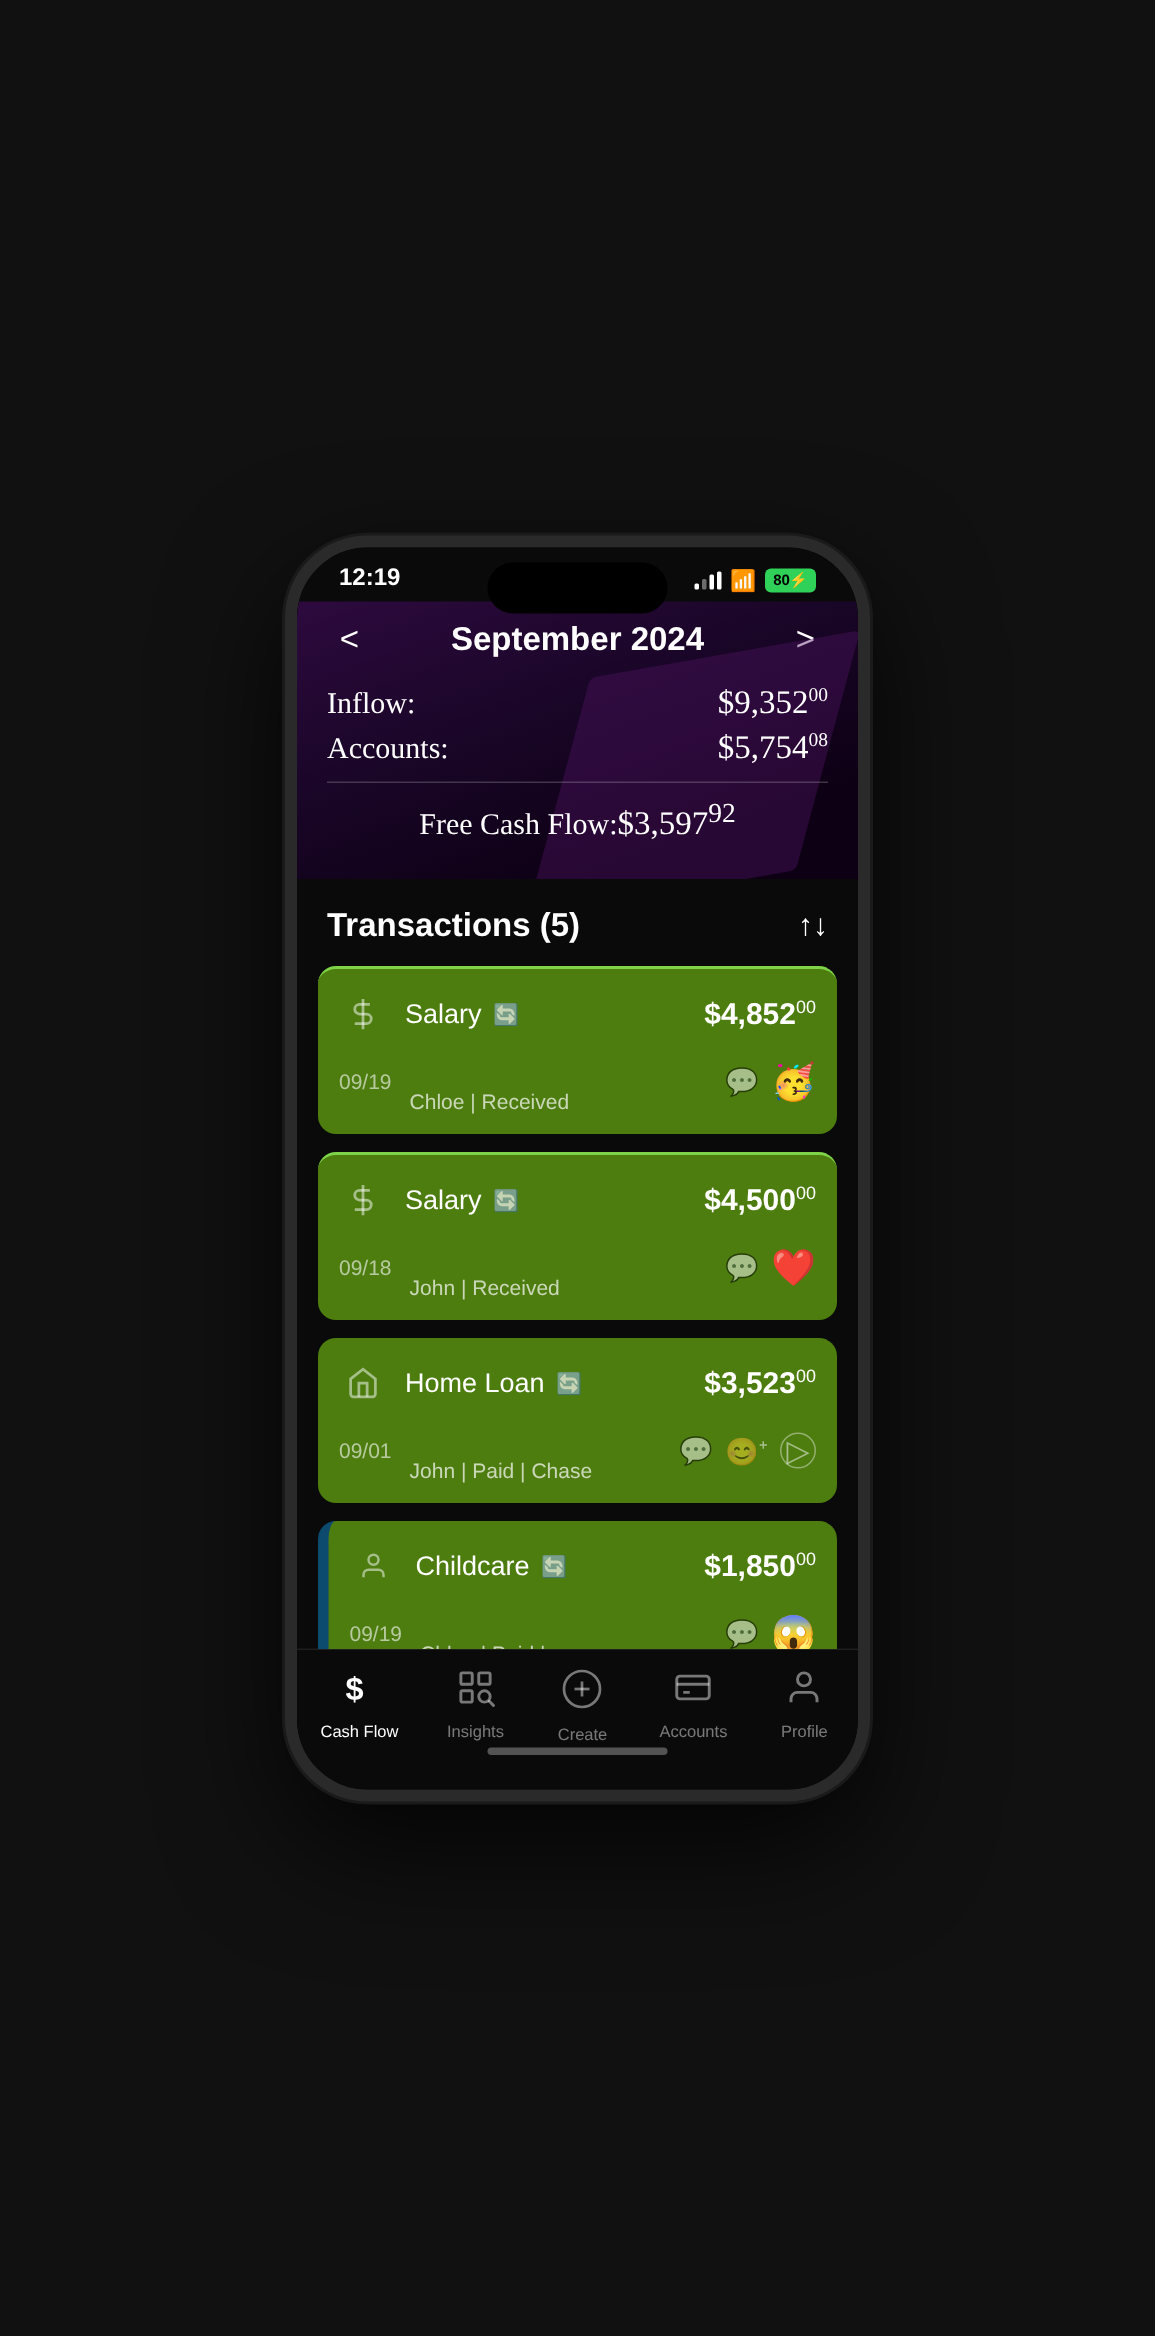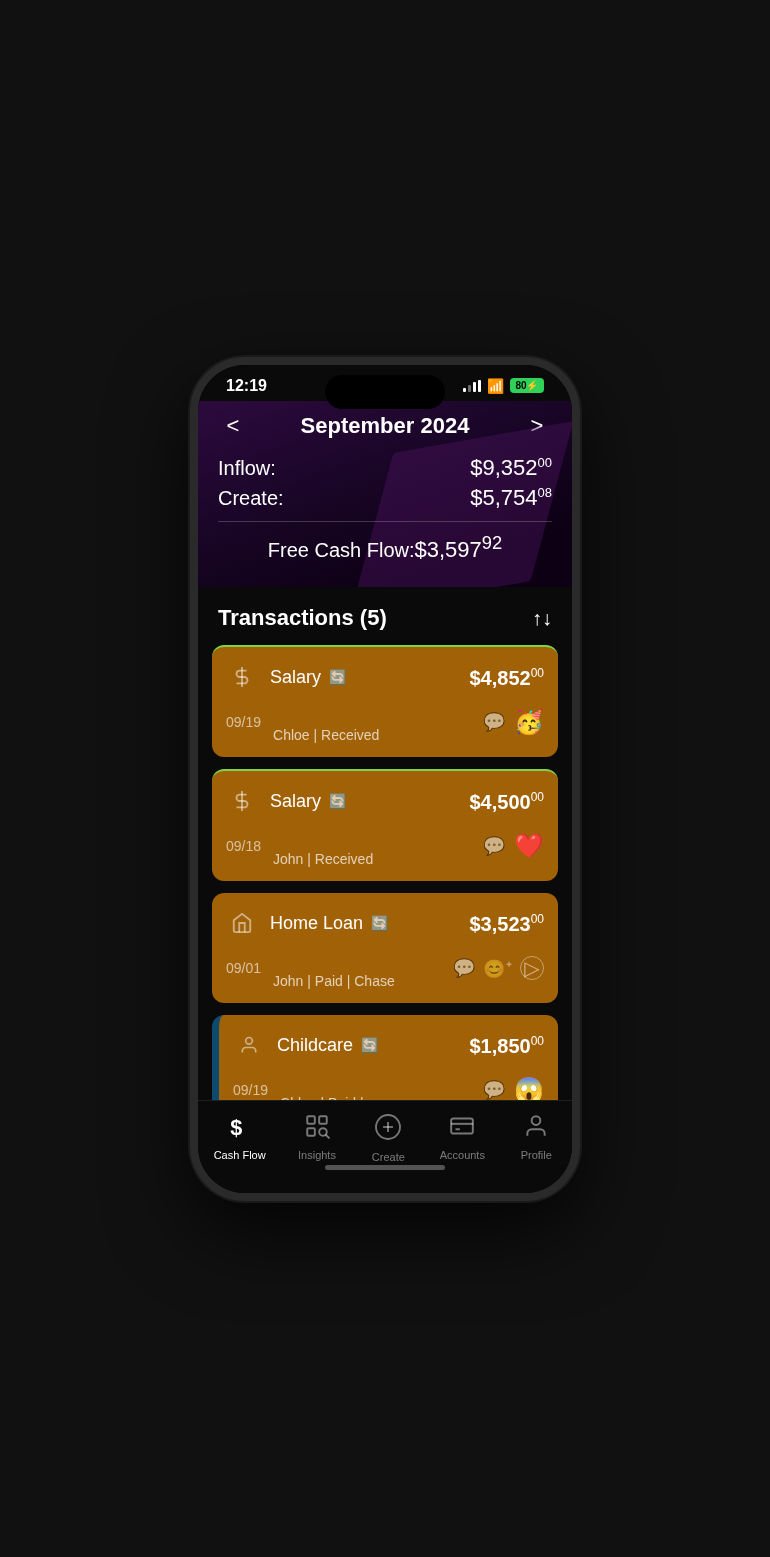--- a/index.html
+++ b/index.html
@@ -32,21 +32,21 @@
       border-radius: 47px;
       display: flex;
       flex-direction: column;
       background: #0a0a0a;
     }
 
     
     .status-bar {
       display: flex;
       justify-content: space-between;
-      align-items: center;
+      align-items: flex-end;
       padding: 12px 28px 6px;
       background: #0a0a0a;
       flex-shrink: 0;
     }
 
     .status-time {
       font-size: 16px;
       font-weight: 600;
       color: #fff;
     }
@@ -123,20 +123,21 @@
 
     .month-title {
       font-size: 22px;
       font-weight: 700;
       color: #fff;
     }
 
     .flow-stats {
       position: relative;
       z-index: 1;
+      font-family: Liberation Serif, serif;
     }
 
     .flow-row {
       display: flex;
       justify-content: space-between;
       align-items: baseline;
       margin-bottom: 4px;
     }
 
     .flow-label {
@@ -206,21 +207,21 @@
     }
 
     .sort-icon {
       color: #fff;
       font-size: 20px;
       cursor: pointer;
     }
 
     
     .transaction-card {
-      background: #a16207;
+      background: #4d7c0f;
       border-radius: 12px;
       margin: 0 14px 12px;
       padding: 14px 14px;
       position: relative;
       overflow: hidden;
     }
 
     .transaction-card.green-border {
       border-top: 2px solid #7ed348;
     }
@@ -422,21 +423,21 @@
       </div>
 
       <div class="flow-stats">
         <div class="flow-row">
           <span class="flow-label">Inflow:</span>
           <span class="flow-value">
             <span>$9,352</span><sup>00</sup>
           </span>
         </div>
         <div class="flow-row">
-          <span class="flow-label">Create:</span>
+          <span class="flow-label">Accounts:</span>
           <span class="flow-value">
             <span>$5,754</span><sup>08</sup>
           </span>
         </div>
         <div class="divider-line"></div>
         <div class="free-cash-row">
           <span class="free-cash-label">Free Cash Flow:</span>
           <span class="free-cash-value">
             <span>$3,597</span><sup>92</sup>
           </span>

